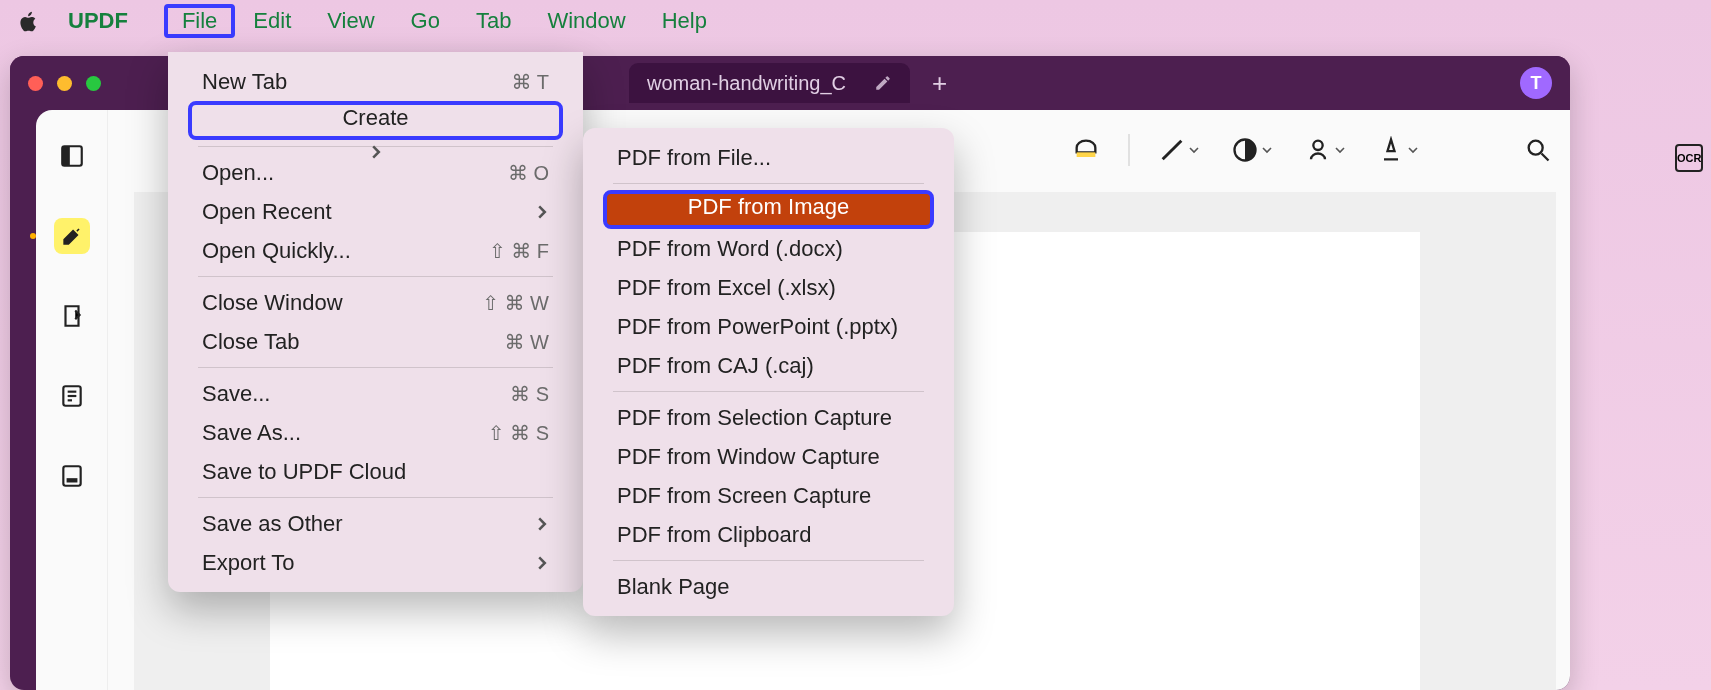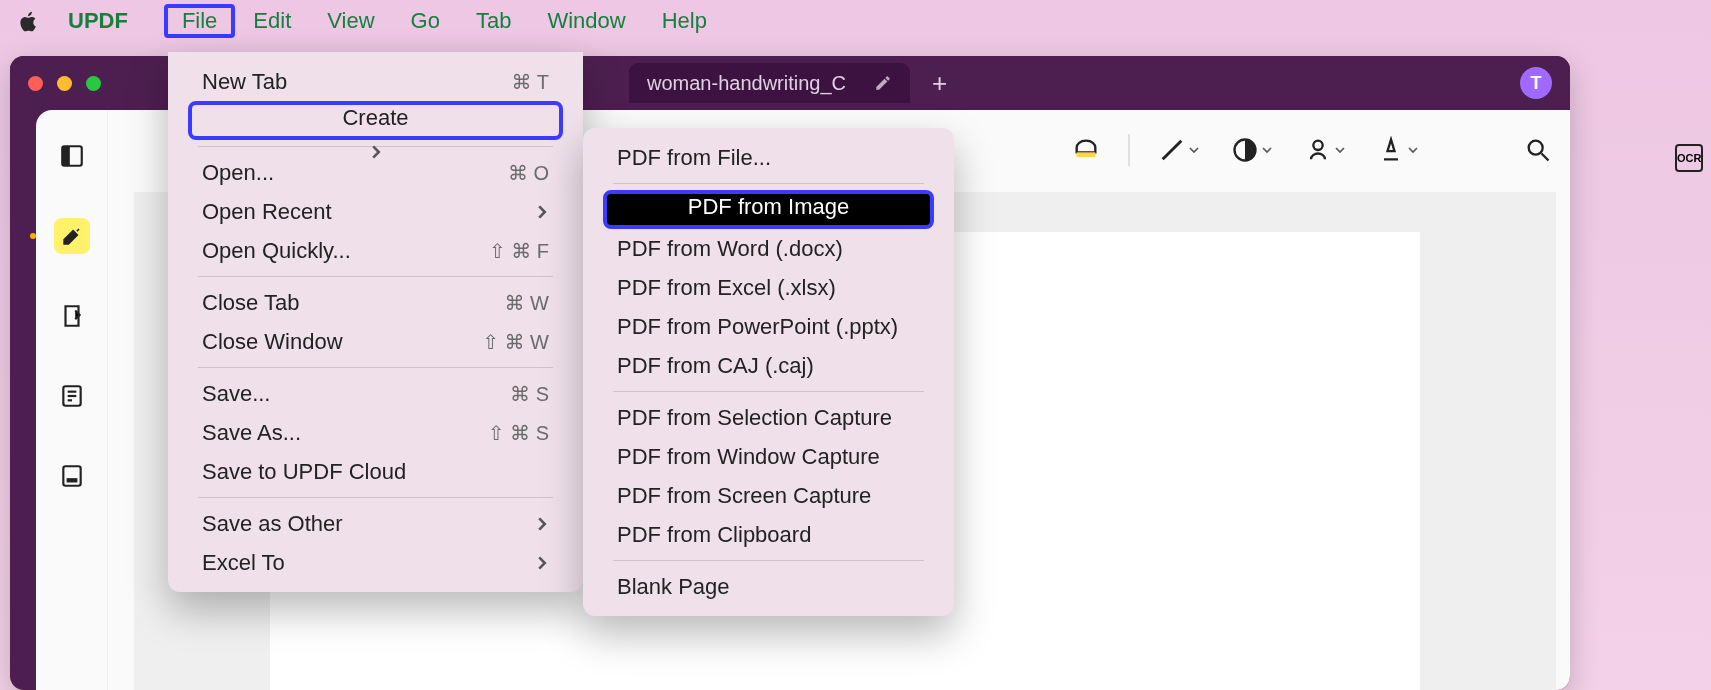--- a/index.html
+++ b/index.html
@@ -118,21 +118,21 @@
     display: flex; align-items: center; height: 39px; padding: 0 14px;
     border-radius: 6px; gap: 14px; white-space: nowrap;
   }
   .m-row .lbl { flex: 1; }
   .m-row .sc  { color: #6b6b6b; font-size: 20px; }
   .m-row .chev { width: 14px; height: 14px; }
   .m-sep { height: 1px; background: rgba(0,0,0,0.13); margin: 6px 10px; }
   .m-row.boxed {
     border: 4px solid #3a3bff; border-radius: 8px; flex-direction: column;
   }
-  .m-row.highlight { background: #000000; color: #fff; }
+  .m-row.highlight { background: #c2410c; color: #fff; }
   .m-row.highlight.boxed .lbl { color: #fff; }
 
   svg { display: block; }
 </style>
 </head>
 <body>
 
 <div class="menubar">
   <span class="apple">
     <svg viewBox="0 0 24 24">
@@ -325,26 +325,26 @@
           <path d="M3 1l4 4-4 4" fill="none" stroke="#555" stroke-width="1.8"></path>
         </svg>
       </span>
     </div>
     <div class="m-row">
       <span class="lbl">Open Quickly...</span>
       <span class="sc">⇧ ⌘ F</span>
     </div>
     <div class="m-sep"></div>
     <div class="m-row">
+      <span class="lbl">Close Window</span>
+      <span class="sc">⇧ ⌘ W</span>
+    </div>
+    <div class="m-row">
       <span class="lbl">Close Tab</span>
       <span class="sc">⌘ W</span>
-    </div>
-    <div class="m-row">
-      <span class="lbl">Close Window</span>
-      <span class="sc">⇧ ⌘ W</span>
     </div>
     <div class="m-sep"></div>
     <div class="m-row">
       <span class="lbl">Save...</span>
       <span class="sc">⌘ S</span>
     </div>
     <div class="m-row">
       <span class="lbl">Save As...</span>
       <span class="sc">⇧ ⌘ S</span>
     </div>
@@ -354,21 +354,21 @@
     <div class="m-sep"></div>
     <div class="m-row">
       <span class="lbl">Save as Other</span>
       <span>
         <svg class="chev" width="14" height="14" viewBox="0 0 10 10">
           <path d="M3 1l4 4-4 4" fill="none" stroke="#555" stroke-width="1.8"></path>
         </svg>
       </span>
     </div>
     <div class="m-row">
-      <span class="lbl">Excel To</span>
+      <span class="lbl">Export To</span>
       <span>
         <svg class="chev" width="14" height="14" viewBox="0 0 10 10">
           <path d="M3 1l4 4-4 4" fill="none" stroke="#555" stroke-width="1.8"></path>
         </svg>
       </span>
     </div>
   </div>
 
 <div class="menu sub" id="create-submenu">
     <div class="m-row">

